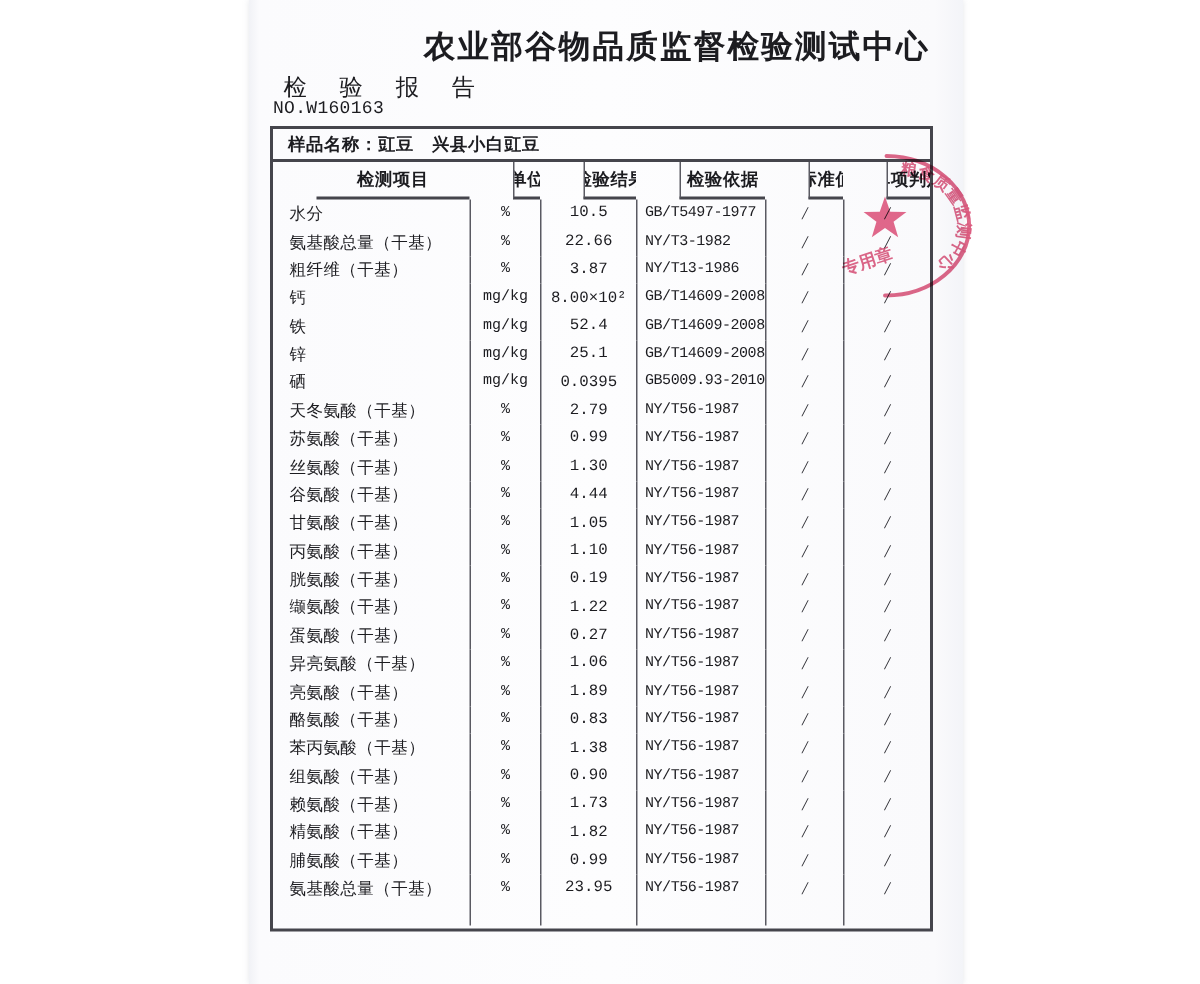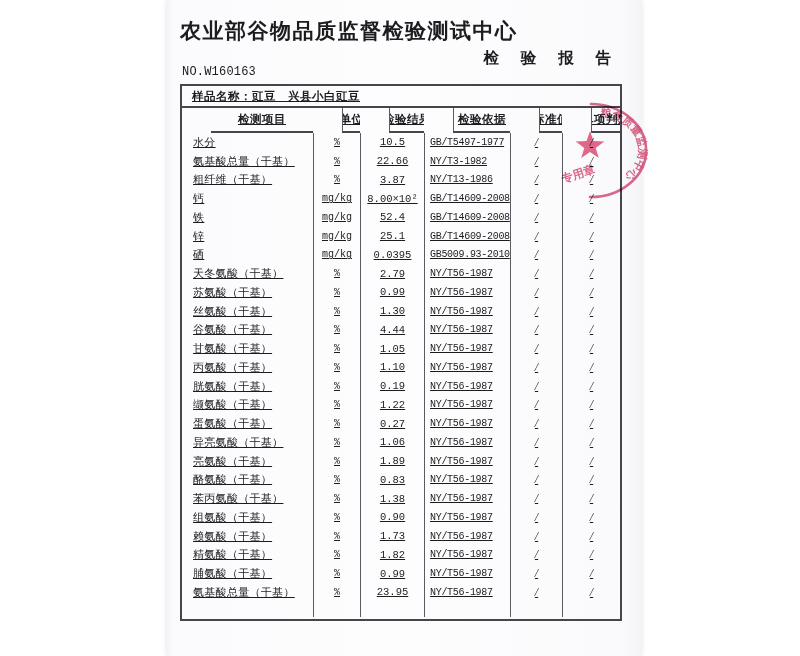--- a/index.html
+++ b/index.html
@@ -10,40 +10,39 @@
     font-family:"Liberation Serif","DejaVu Serif",serif;
     color:#1c1c20;
   }
   .paper {
     position:absolute; left:166px; top:0; width:476px; height:656px;
     background:linear-gradient(90deg,#f1f2f6 0,#fbfbfd 7px,#fdfdfe 50%,#fafafc 96%,#f3f4f8 100%);
     box-shadow:0 0 4px rgba(150,155,170,.25);
   }
   .org-title {
     position:absolute; left:180px; top:17px; width:440px;
-    text-align:left; font-size:21px; font-weight:700; letter-spacing:1.5px;
+    text-align:right; font-size:21px; font-weight:700; letter-spacing:1.5px;
   }
   .report-title {
     position:absolute; left:180px; top:48px; width:440px;
-    text-align:right; font-size:15.5px; font-weight:700; letter-spacing:9px;
+    text-align:left; font-size:15.5px; font-weight:400; letter-spacing:9px;
     text-indent:9px;
   }
   .report-no {
     position:absolute; left:182px; top:65px;
     font-family:"Liberation Mono","DejaVu Sans Mono",monospace;
     font-size:12px; letter-spacing:.2px;
   }
   .page-info {
     position:absolute; left:488px; top:63px; width:130px;
     text-align:right; font-size:12.5px; letter-spacing:1px;
   }
   .report-table {
     position:absolute; left:180px; top:84px; width:442px; height:537px;
     border:2px solid #45454c;
-    text-decoration:underline;
   }
   .sample-row {
     height:22px; border-bottom:2px solid #45454c;
     display:flex; align-items:center; padding-left:10px;
     font-size:11.5px; font-weight:600; letter-spacing:.5px;
   }
   .grid {
     display:grid; height:509px;
     grid-template-columns:131px 47px 64px 86px 52px 58px;
     grid-template-rows:25px repeat(25,18.75px) 1fr;

